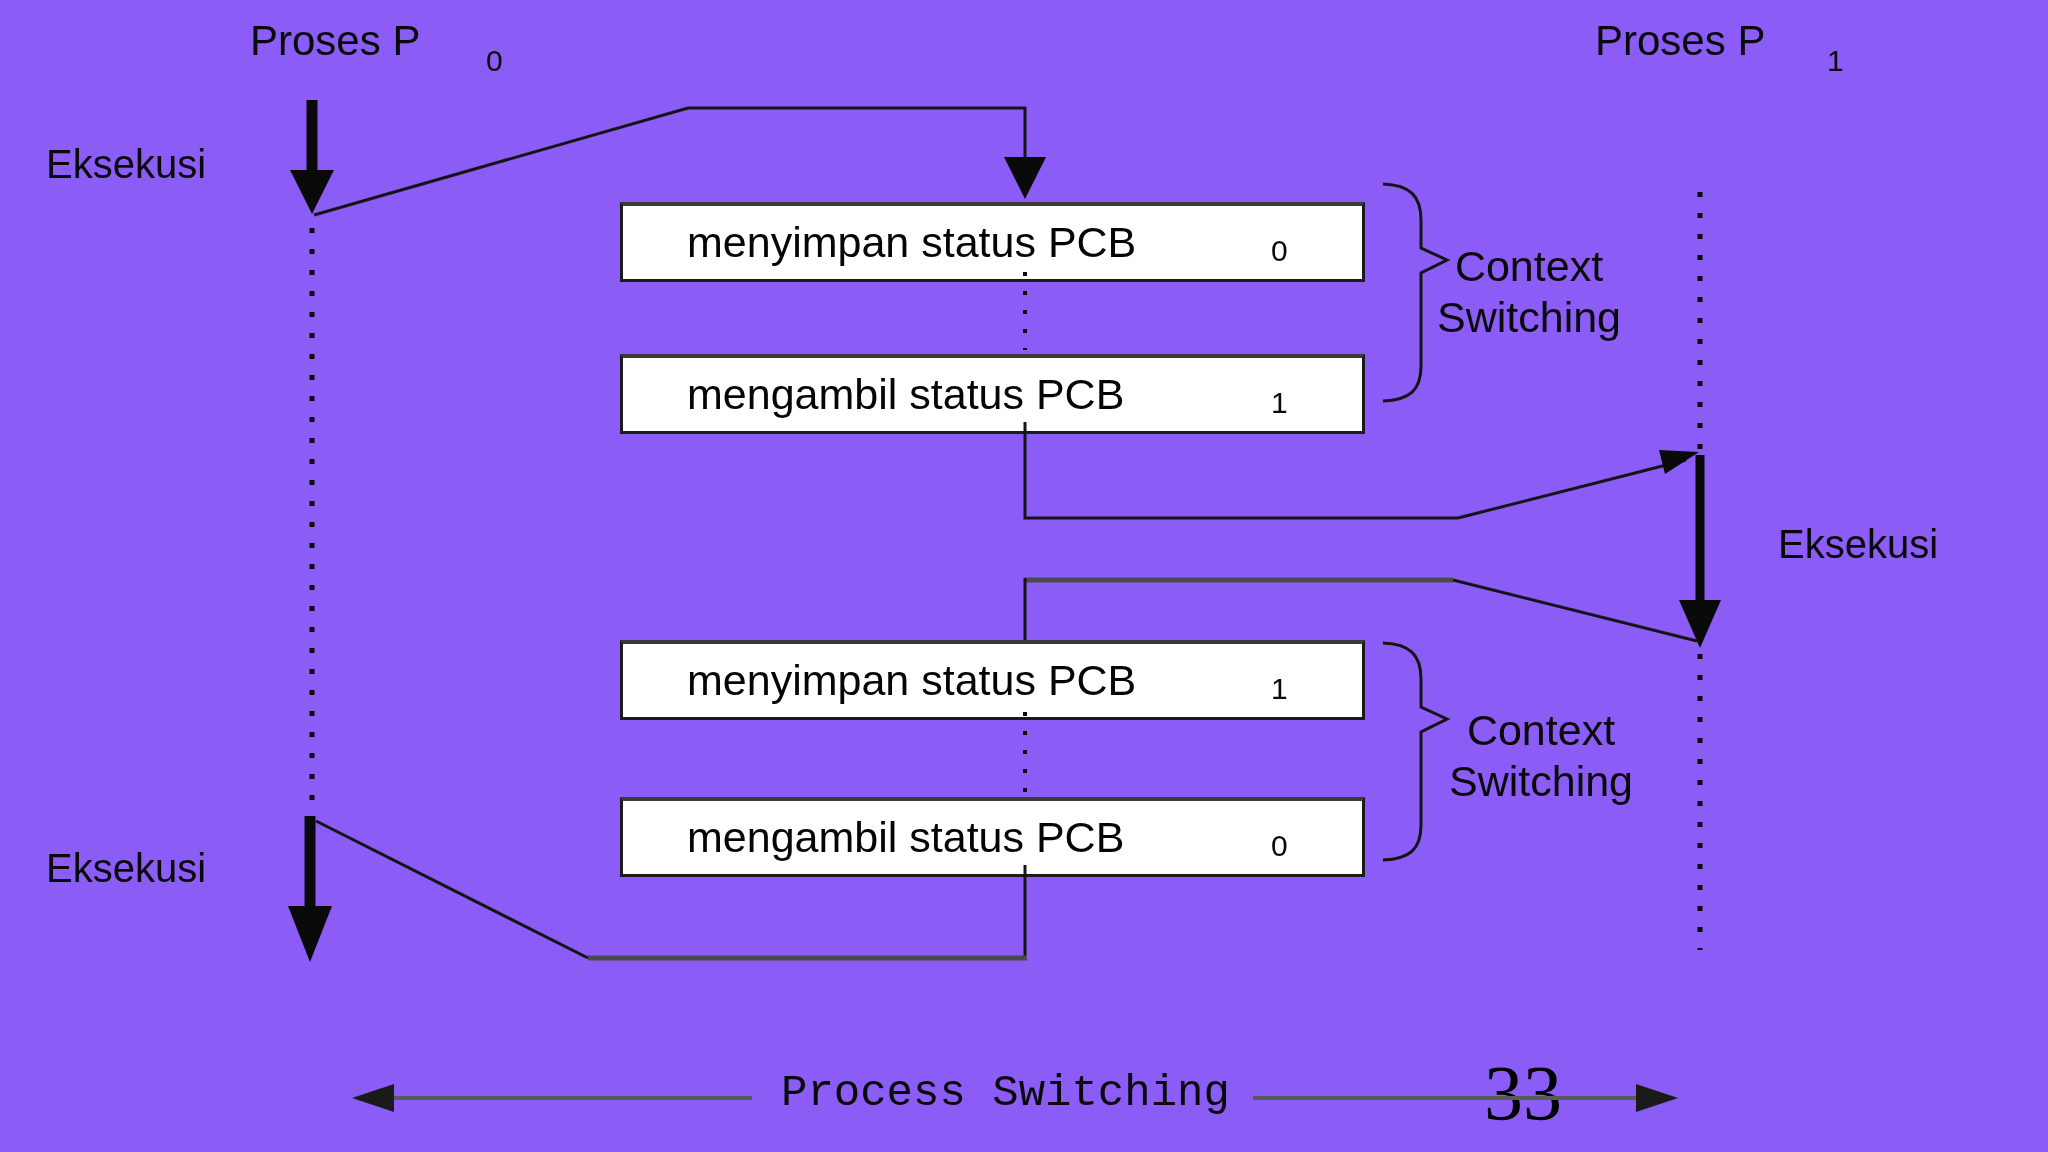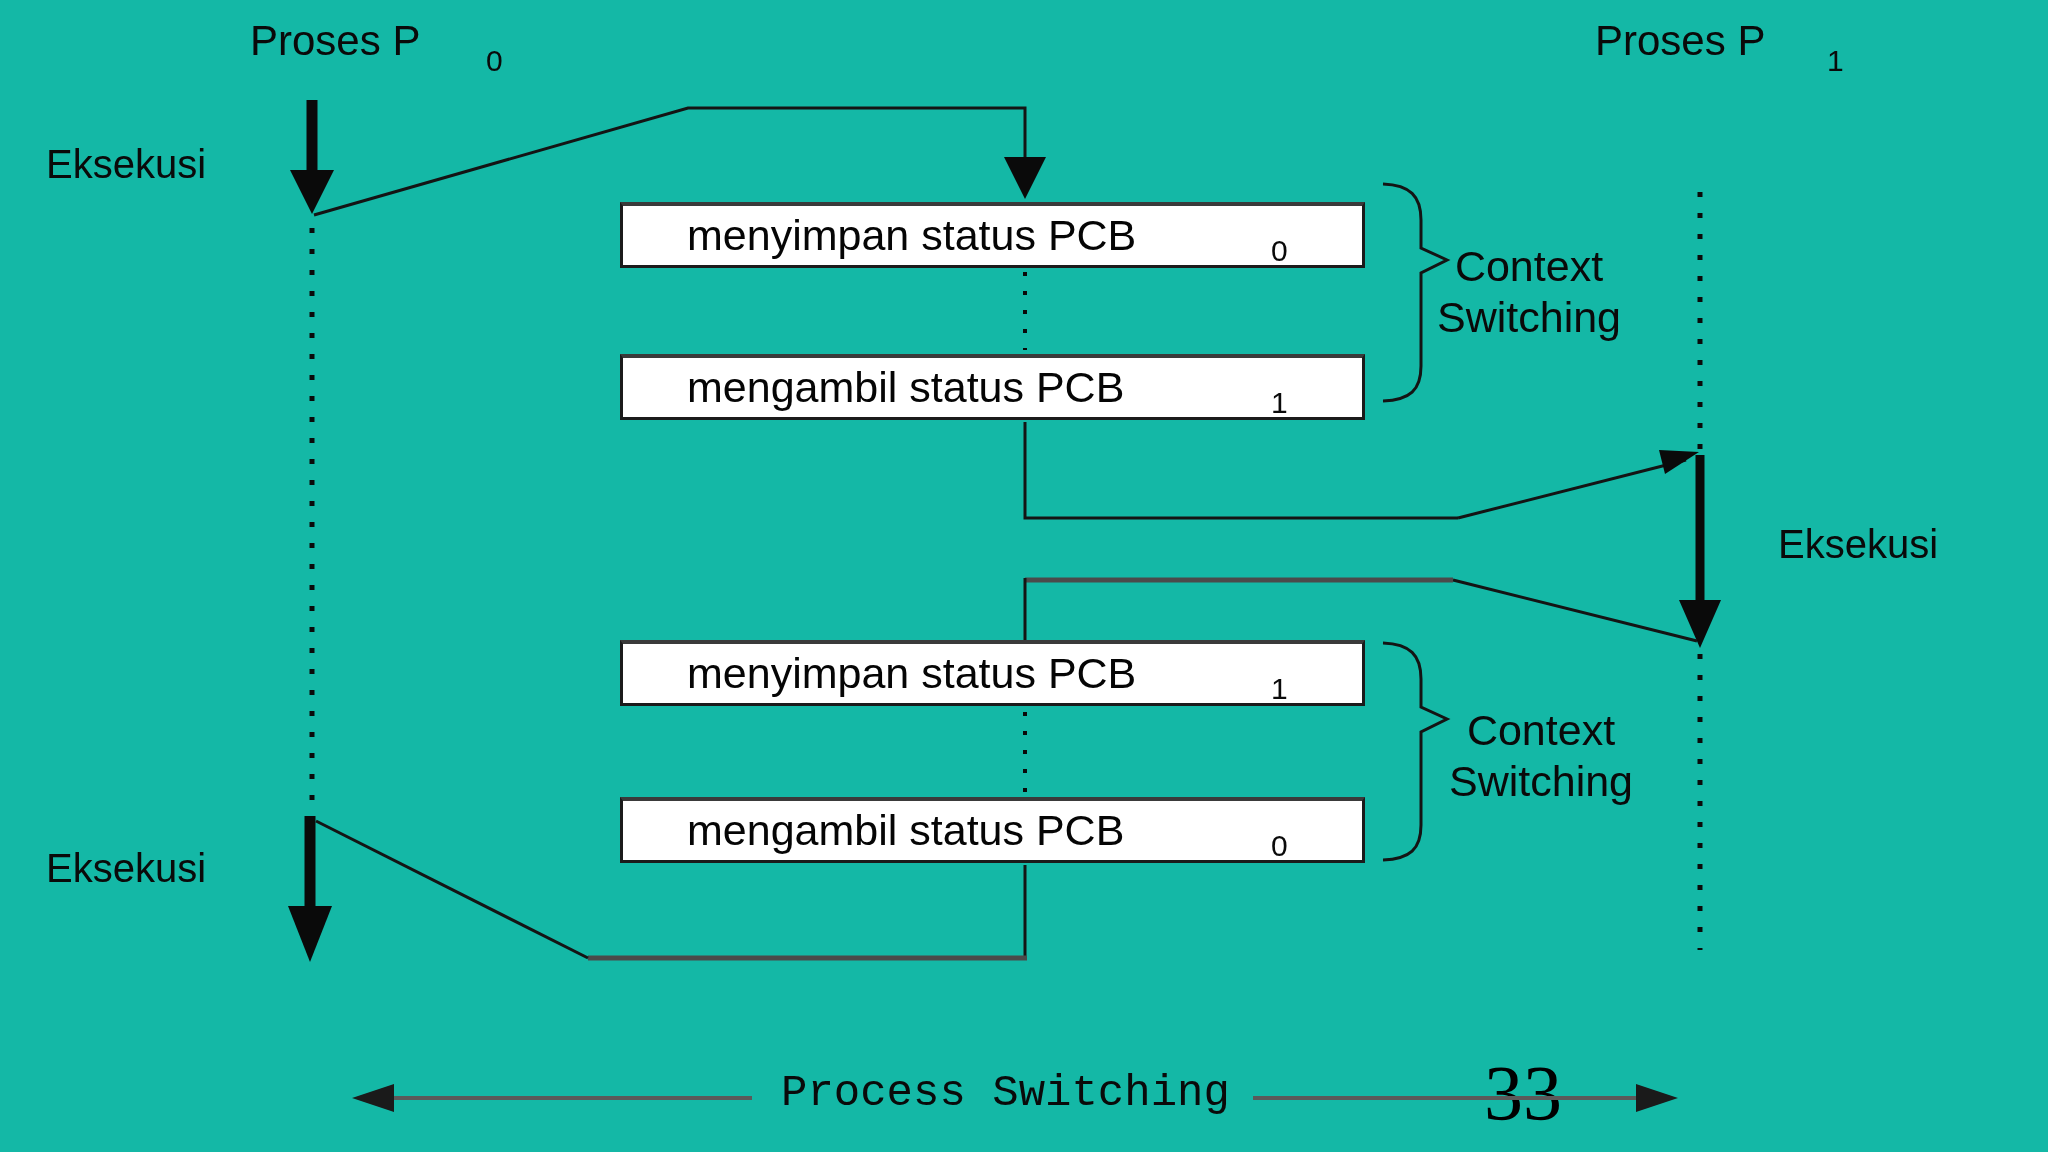--- a/index.html
+++ b/index.html
@@ -1,40 +1,40 @@
 <!DOCTYPE html>
 <html><head>
 <meta charset="utf-8">
 <style>
   html,body{margin:0;padding:0;background:#fff;}
   .canvas{
     position:relative;
     width:2048px;height:1152px;
-    background:#14b8a6;
+    background:#8b5cf6;
     font-family:"Liberation Sans", sans-serif;
     color:#000;
     overflow:hidden;
   }
   .lbl{
     position:absolute;
     white-space:nowrap;
     font-size:40px;
     line-height:1.1;
     color:#0a0a0a;
   }
   .sub{
     position:absolute;
     white-space:nowrap;
     font-size:30px;
     color:#0a0a0a;
   }
   .pbox{
     position:absolute;
     left:620px;
-    width:745px;height:66px;
+    width:745px;height:80px;
     box-sizing:border-box;
     border:3px solid #1b1b1b;
     border-top:4px solid #3a3a3a;
     background:#ffffff;
     display:flex;
     align-items:center;
   }
   .pbox .box-label{
     padding-left:64px;
     font-size:43px;

